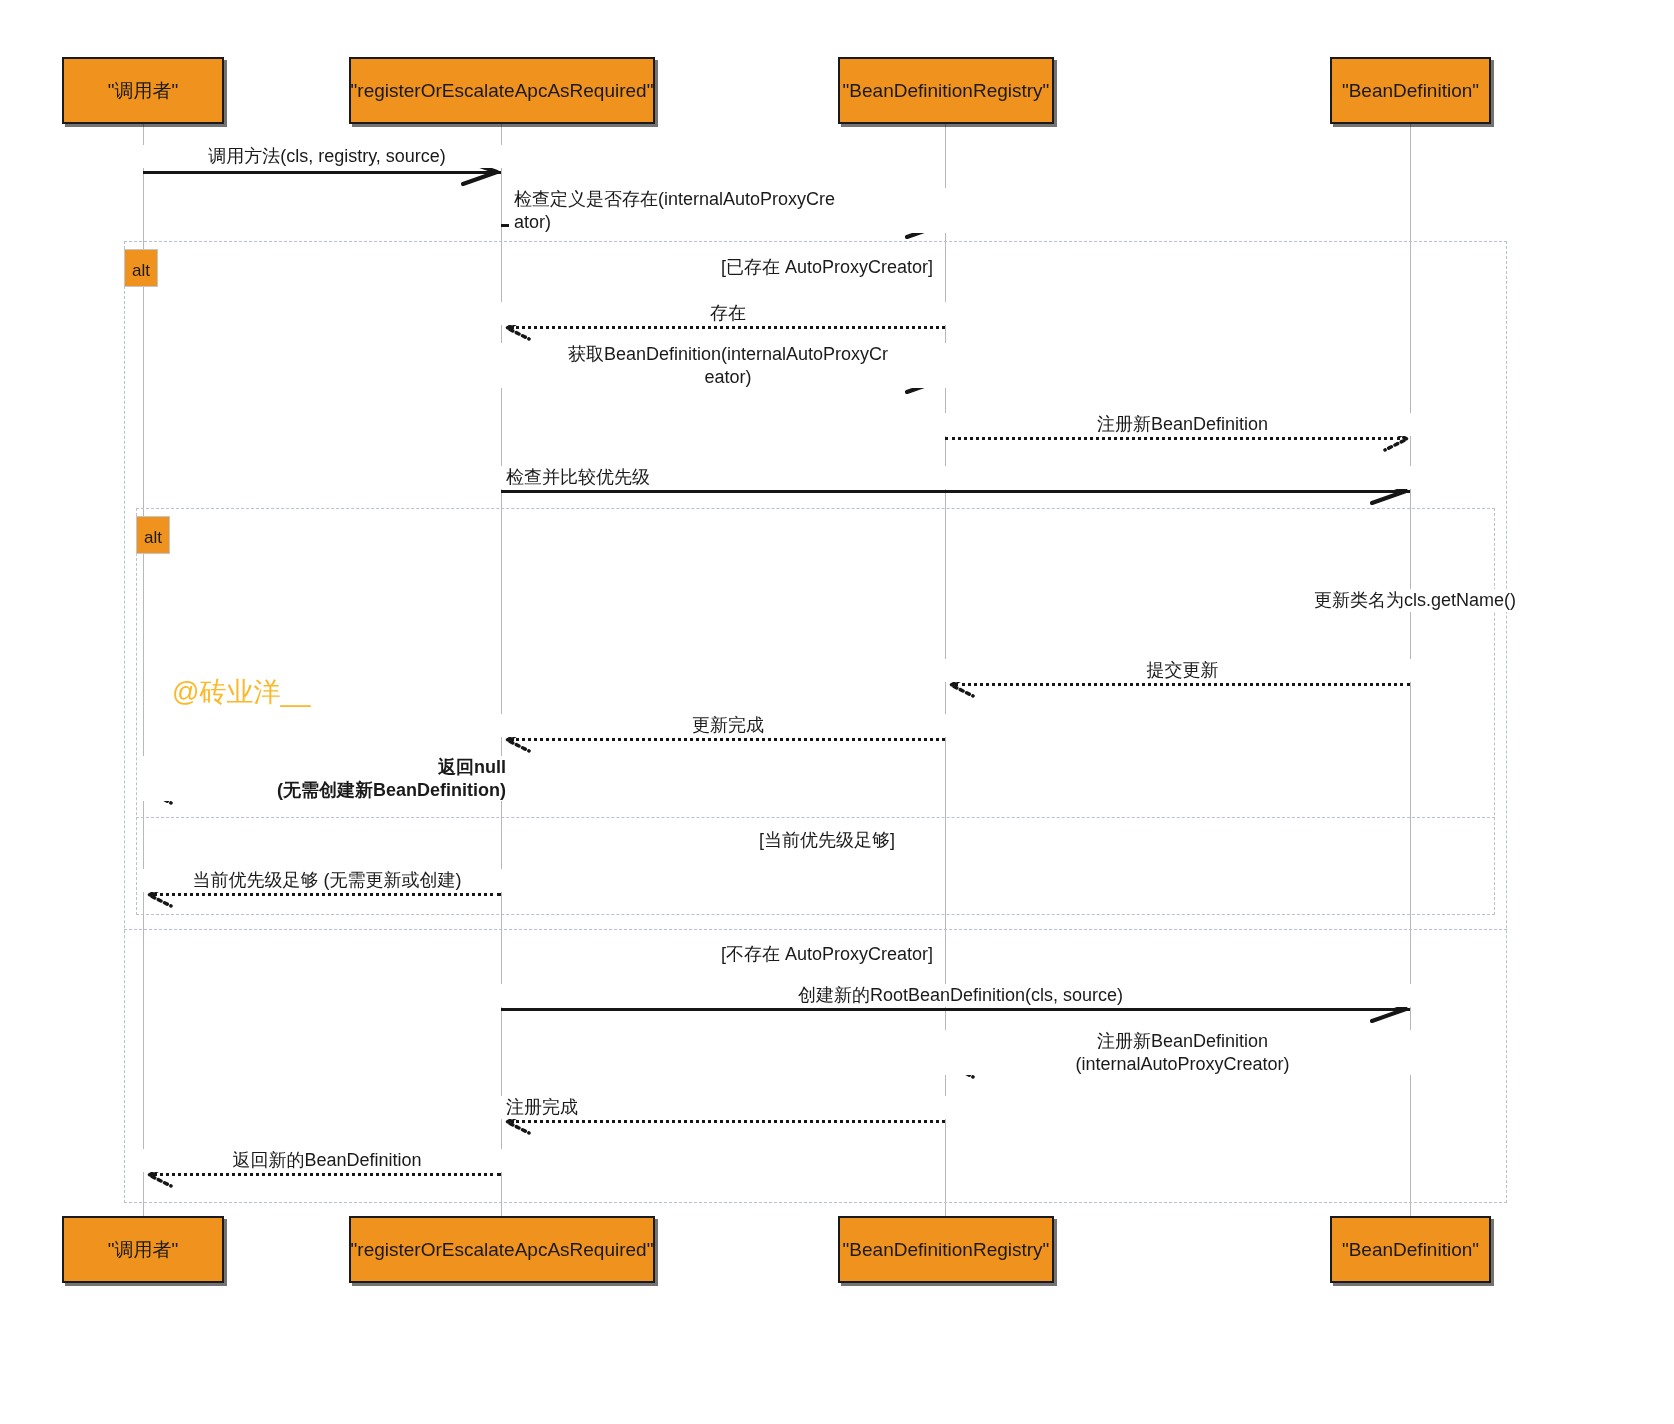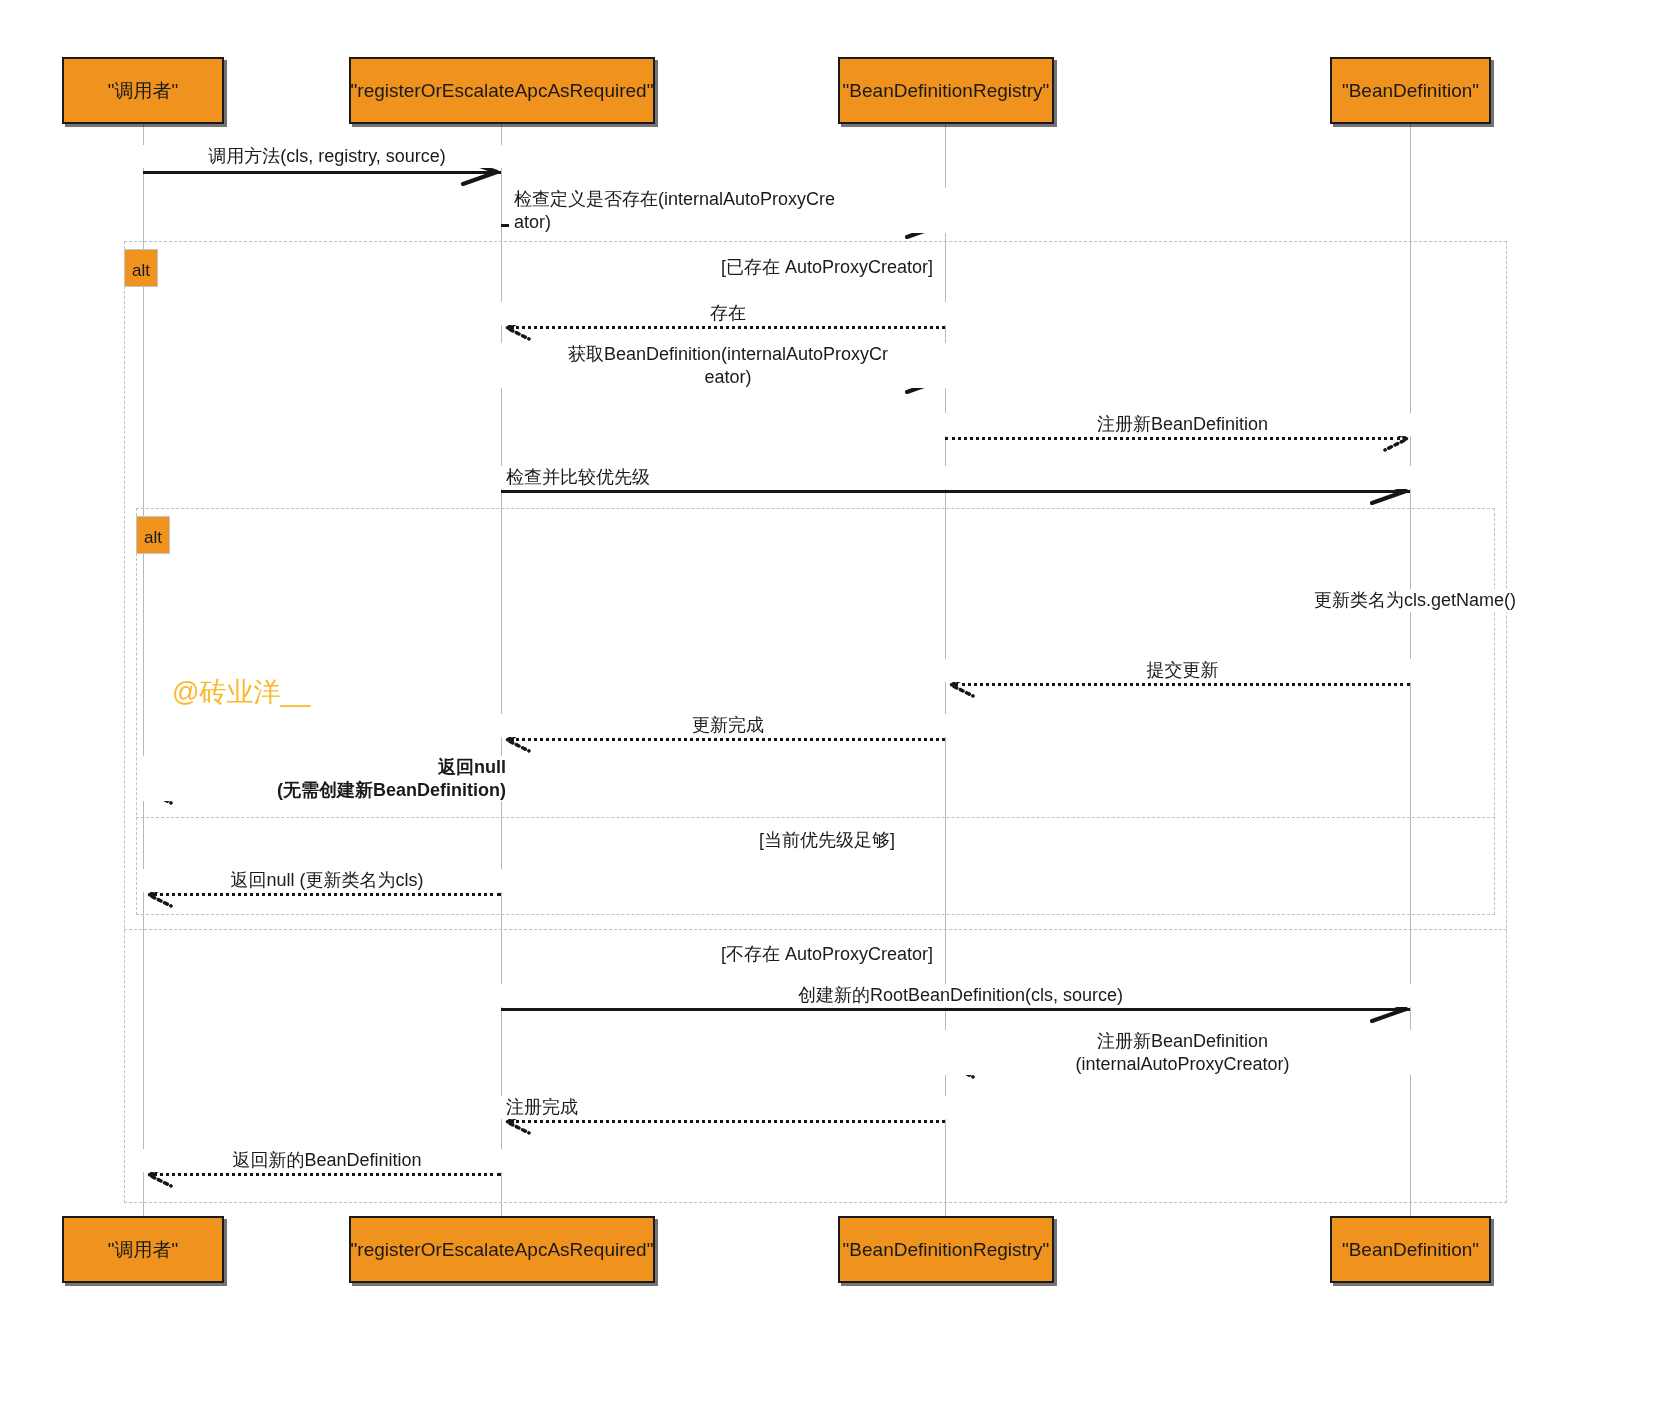--- a/index.html
+++ b/index.html
@@ -253,21 +253,21 @@
     </svg>
     <div class="msg-label" style="left:0; width:358px; top:-34px; text-align:right;font-weight:bold;">返回null
 (无需创建新BeanDefinition)</div>
   </div>
 
   <div class="msg" style="left:143px; top:893px; width:358px;">
     <div class="msg-line-dotted" style="left:10px; width:348px;"></div>
     <svg class="arrowhead" width="30" height="26" style="left:2px; top:-11px;">
       <path d="M26 2 L4 13 L26 24" fill="none" stroke="#161616" stroke-width="3.5" stroke-linecap="round" stroke-dasharray="3 4"></path>
     </svg>
-    <div class="msg-label" style="left:0; width:358px; top:-24px; text-align:center;">返回null (更新类名为cls)</div>
+    <div class="msg-label" style="left:0; width:358px; top:-24px; text-align:center;">当前优先级足够 (无需更新或创建)</div>
   </div>
 
   <div class="msg" style="left:501px; top:1008px; width:909px;">
     <div class="msg-line-solid" style="left:0; width:909px;"></div>
     <svg class="arrowhead" width="40" height="28" style="left:869px; top:-13px;">
       <path d="M2 2 L36 14 L2 26" fill="none" stroke="#161616" stroke-width="4" stroke-linecap="round" stroke-linejoin="round"></path>
     </svg>
     <div class="msg-label" style="left:0; width:909px; top:-24px; text-align:center;">创建新的RootBeanDefinition(cls, source)</div>
   </div>
 

